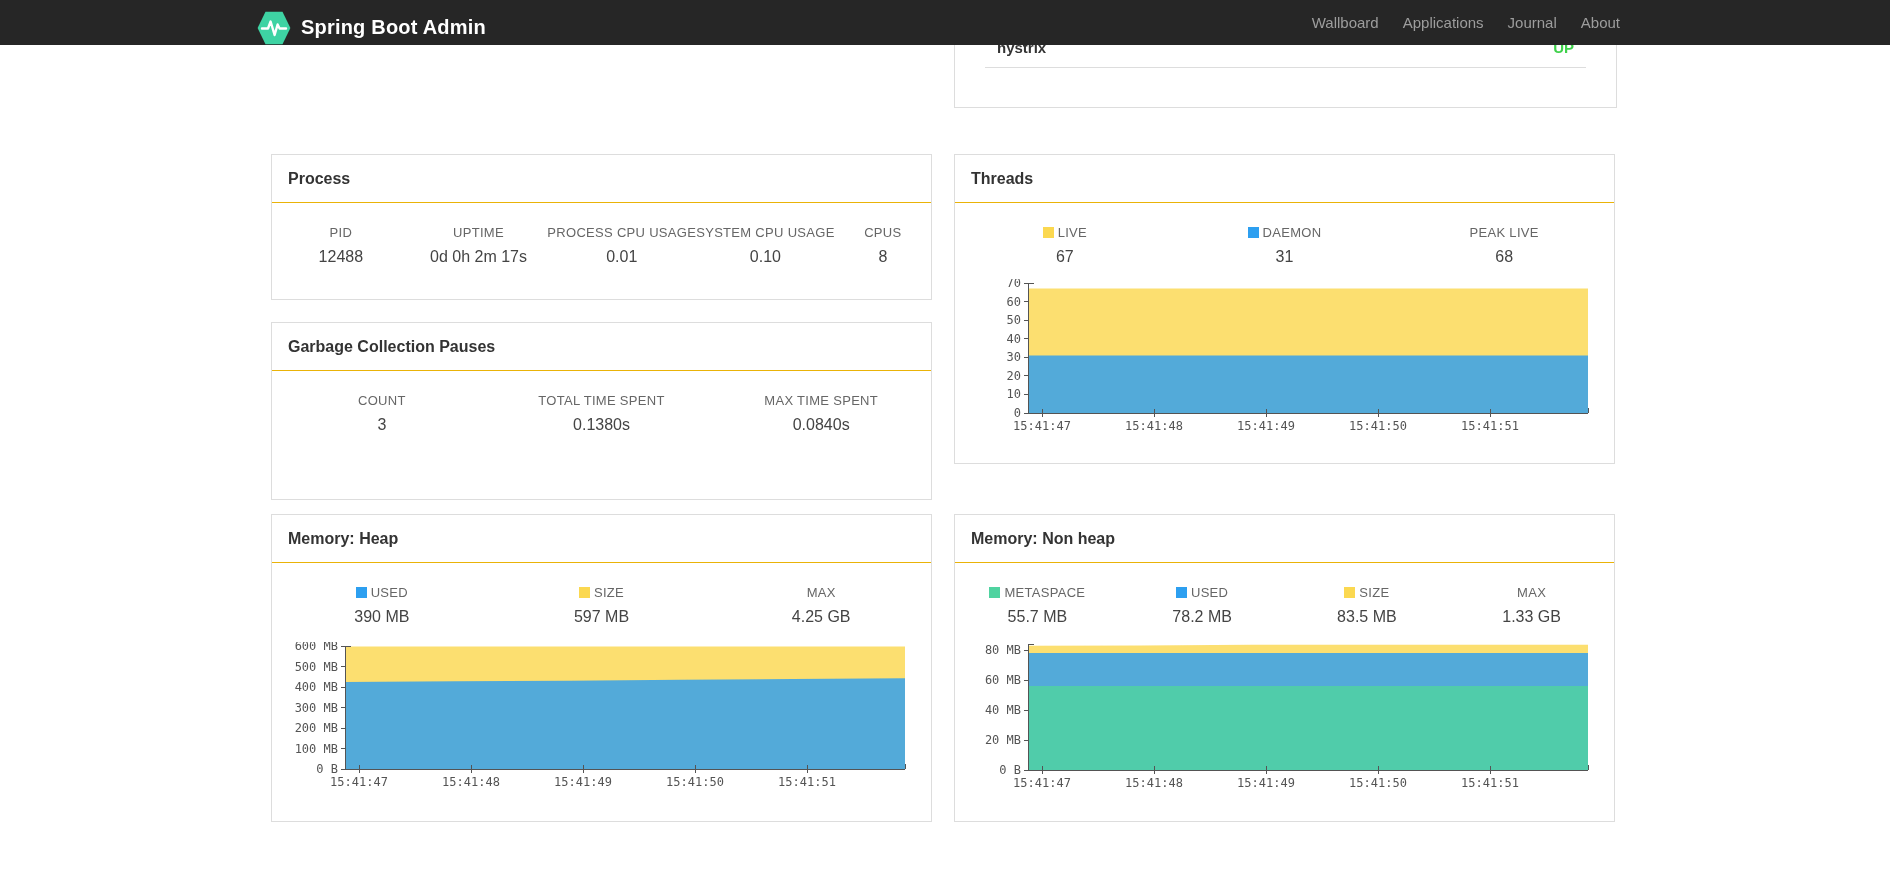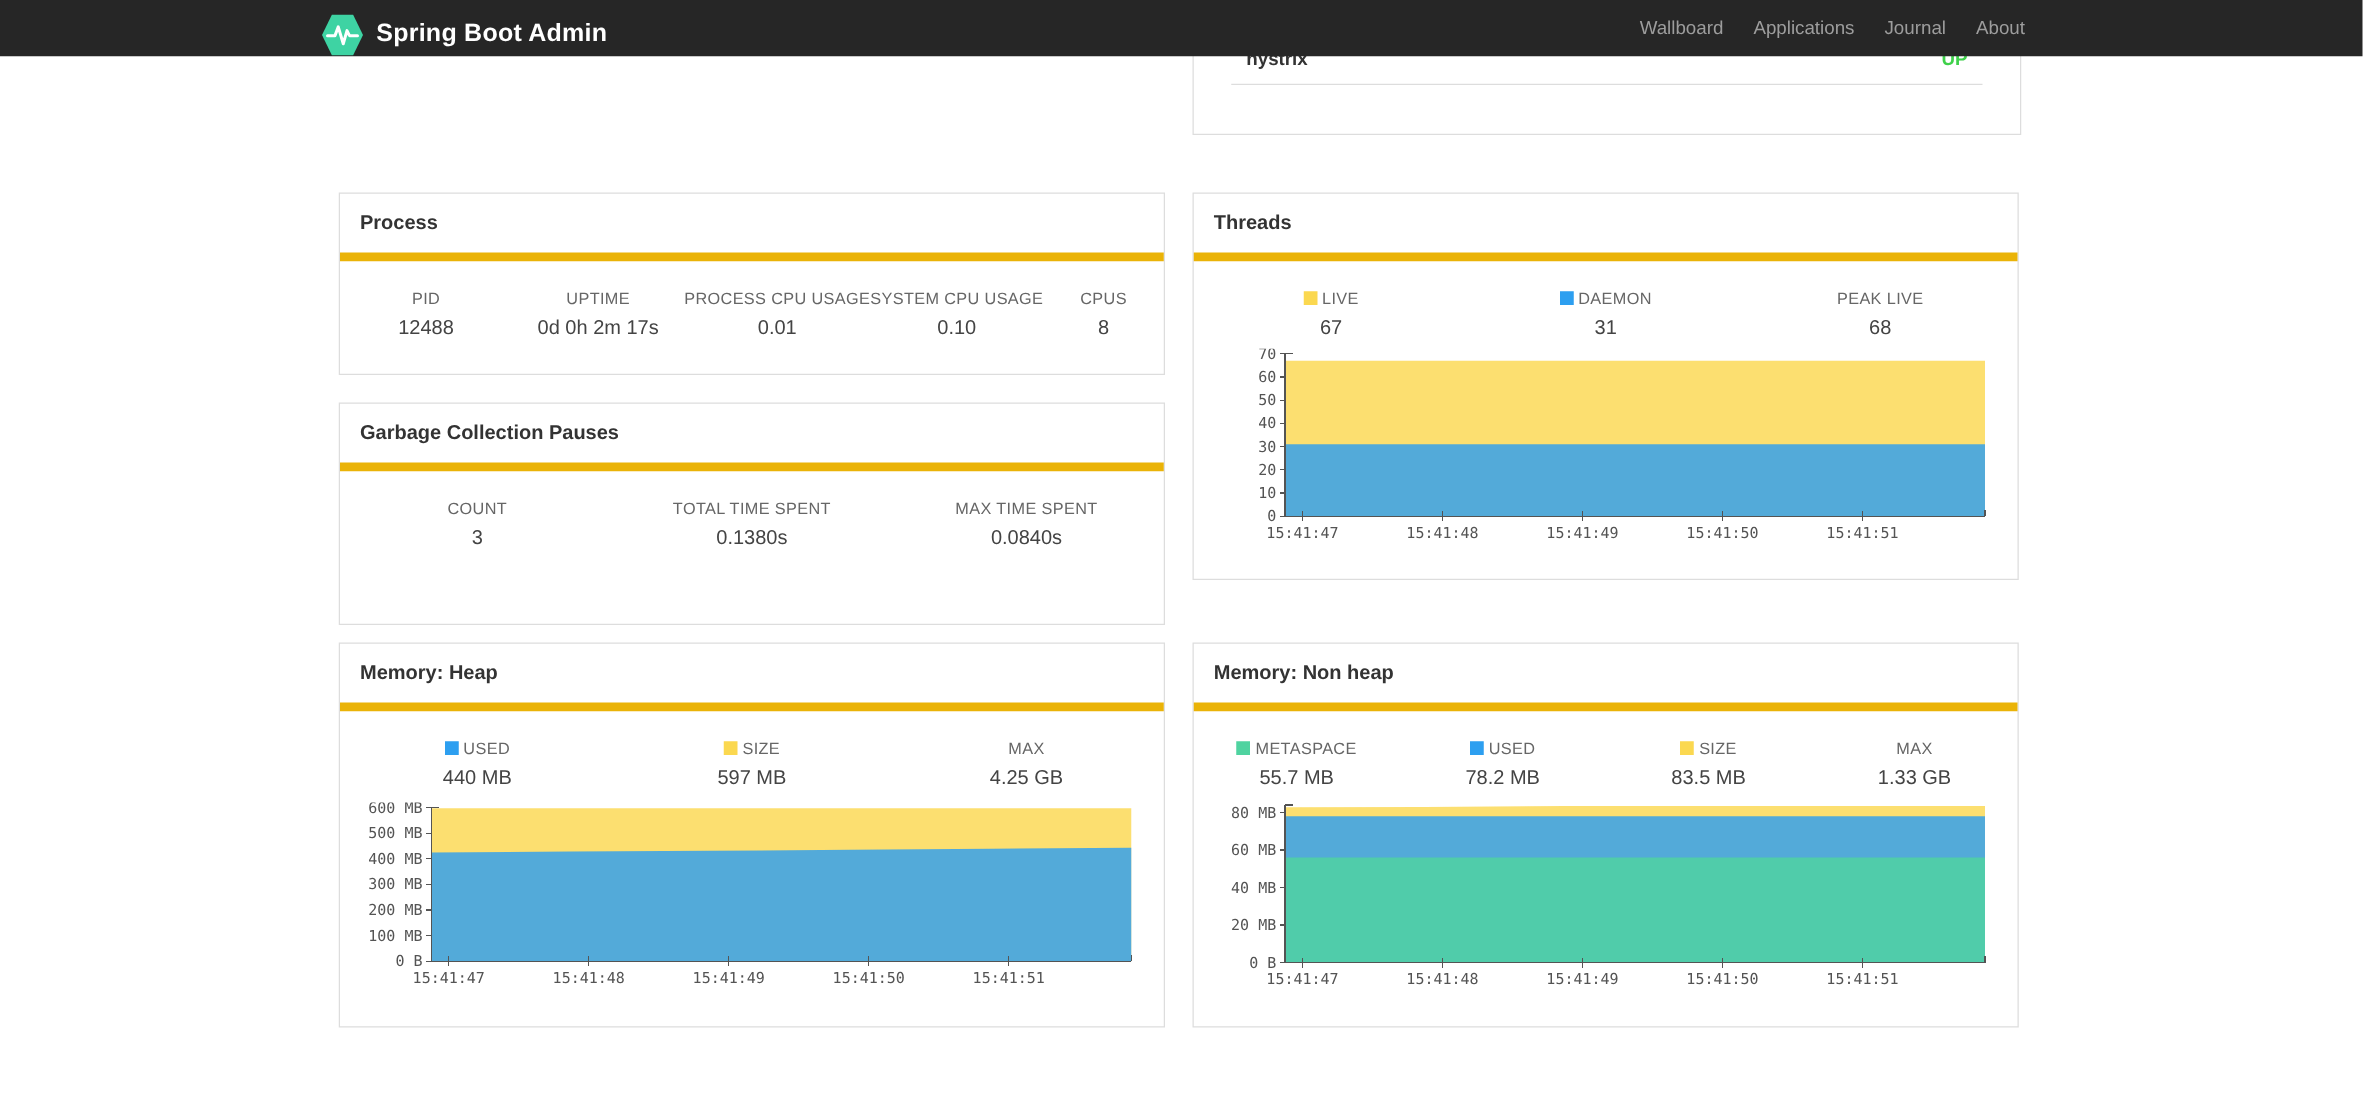--- a/index.html
+++ b/index.html
@@ -9,21 +9,21 @@
   .navbar { position:absolute; left:0; top:0; width:1890px; height:45px;
             background:#262626; z-index:10; }
   .brand { position:absolute; left:257px; top:5px; height:45px;
            display:flex; align-items:center; gap:10px; }
   .brand-title { color:#ffffff; font-size:20px; font-weight:bold; letter-spacing:.2px; }
   .nav-links { position:absolute; right:258px; top:0; height:45px;
                display:flex; align-items:center; }
   .nav-link { color:#9d9d9d; font-size:15px; padding:0 12px; cursor:pointer; }
   
   .card { position:absolute; background:#fff; border:1px solid #ddd; }
-  .card-header { padding:15px 16px 14px 16px; border-bottom:7px solid #eab308; }
+  .card-header { padding:15px 16px 14px 16px; border-bottom:1px solid #eab308; }
   .card-title { font-size:16px; font-weight:bold; color:#333; }
   
   #card-app { left:954px; top:8px; width:663px; height:100px; z-index:1;text-align:right; }
   .app-row { margin:0 30px; padding:30px 12px 11px 12px; display:flex;
              justify-content:space-between; align-items:baseline;
              border-bottom:1px solid #ddd; cursor:pointer; }
   .app-name { font-size:15px; font-weight:bold; color:#333; }
   .app-status { font-size:15px; font-weight:bold; }
   #card-process { left:271px; top:154px; width:661px; height:146px; }
   #card-threads { left:954px; top:154px; width:661px; height:310px; }
@@ -174,21 +174,21 @@
   </div>
 </div>
 
 <div class="card" id="card-heap">
   <div class="card-header">
     <span class="card-title">Memory: Heap</span>
   </div>
   <div class="metrics">
     <div class="metric">
       <div class="metric-label"><span class="swatch" style="background: rgb(45, 159, 240);"></span><span>USED</span></div>
-      <div class="metric-value">440 MB</div>
+      <div class="metric-value">390 MB</div>
     </div>
     <div class="metric">
       <div class="metric-label"><span class="swatch" style="background: rgb(251, 216, 80);"></span><span>SIZE</span></div>
       <div class="metric-value">597 MB</div>
     </div>
     <div class="metric">
       <div class="metric-label">MAX</div>
       <div class="metric-value">4.25 GB</div>
     </div>
   </div>

